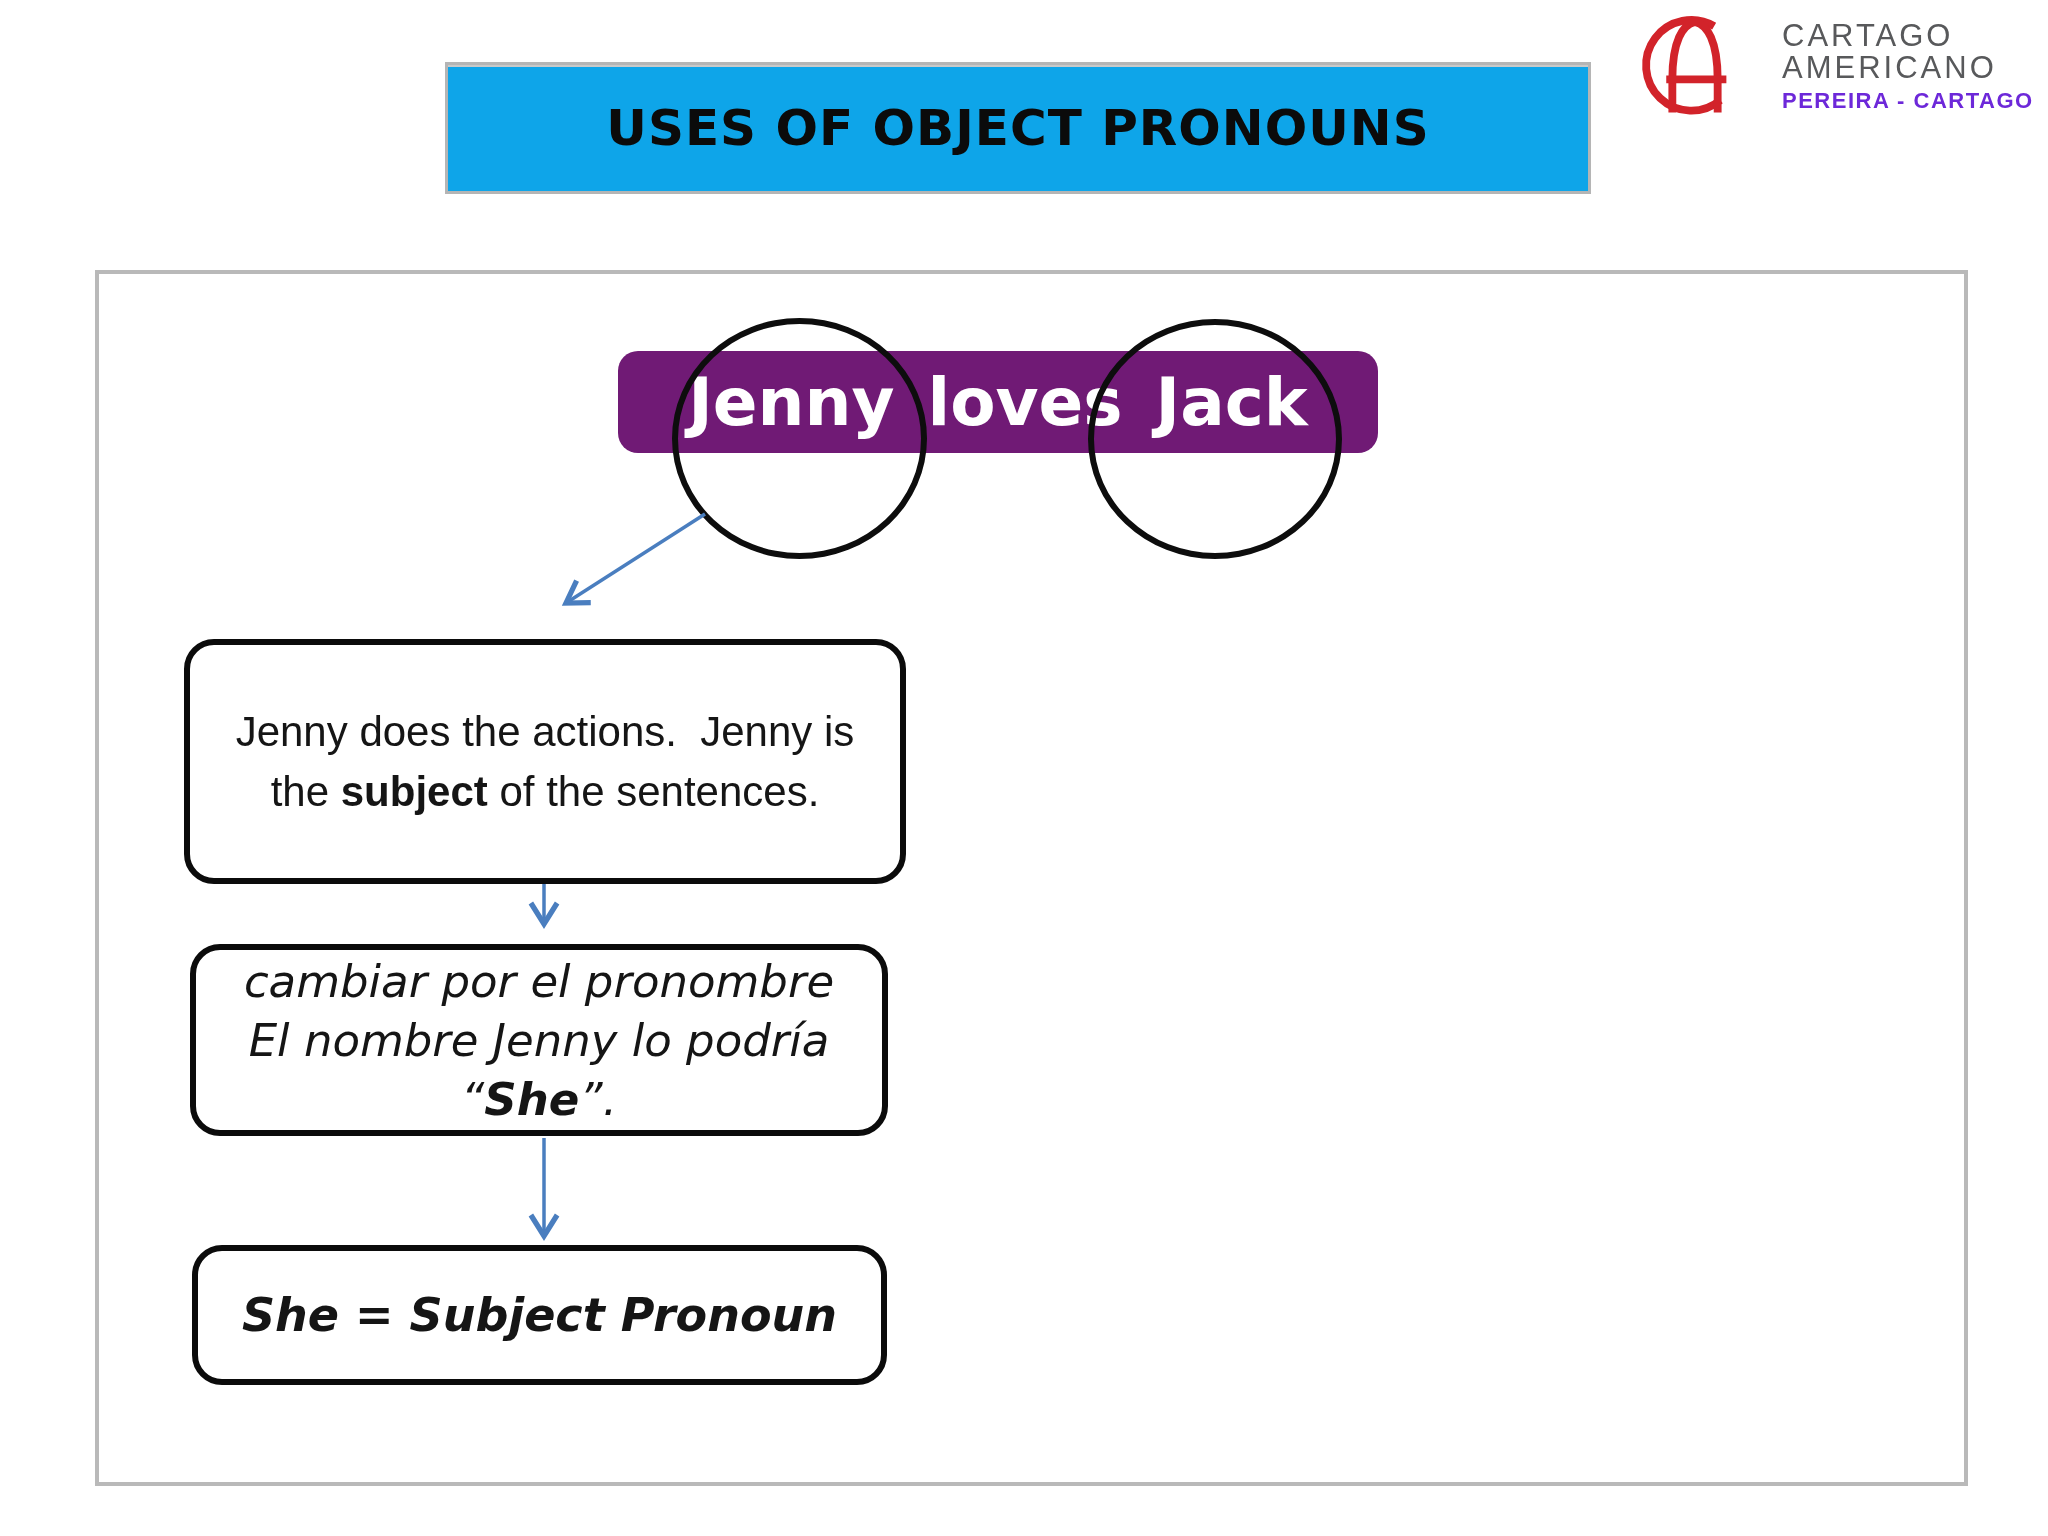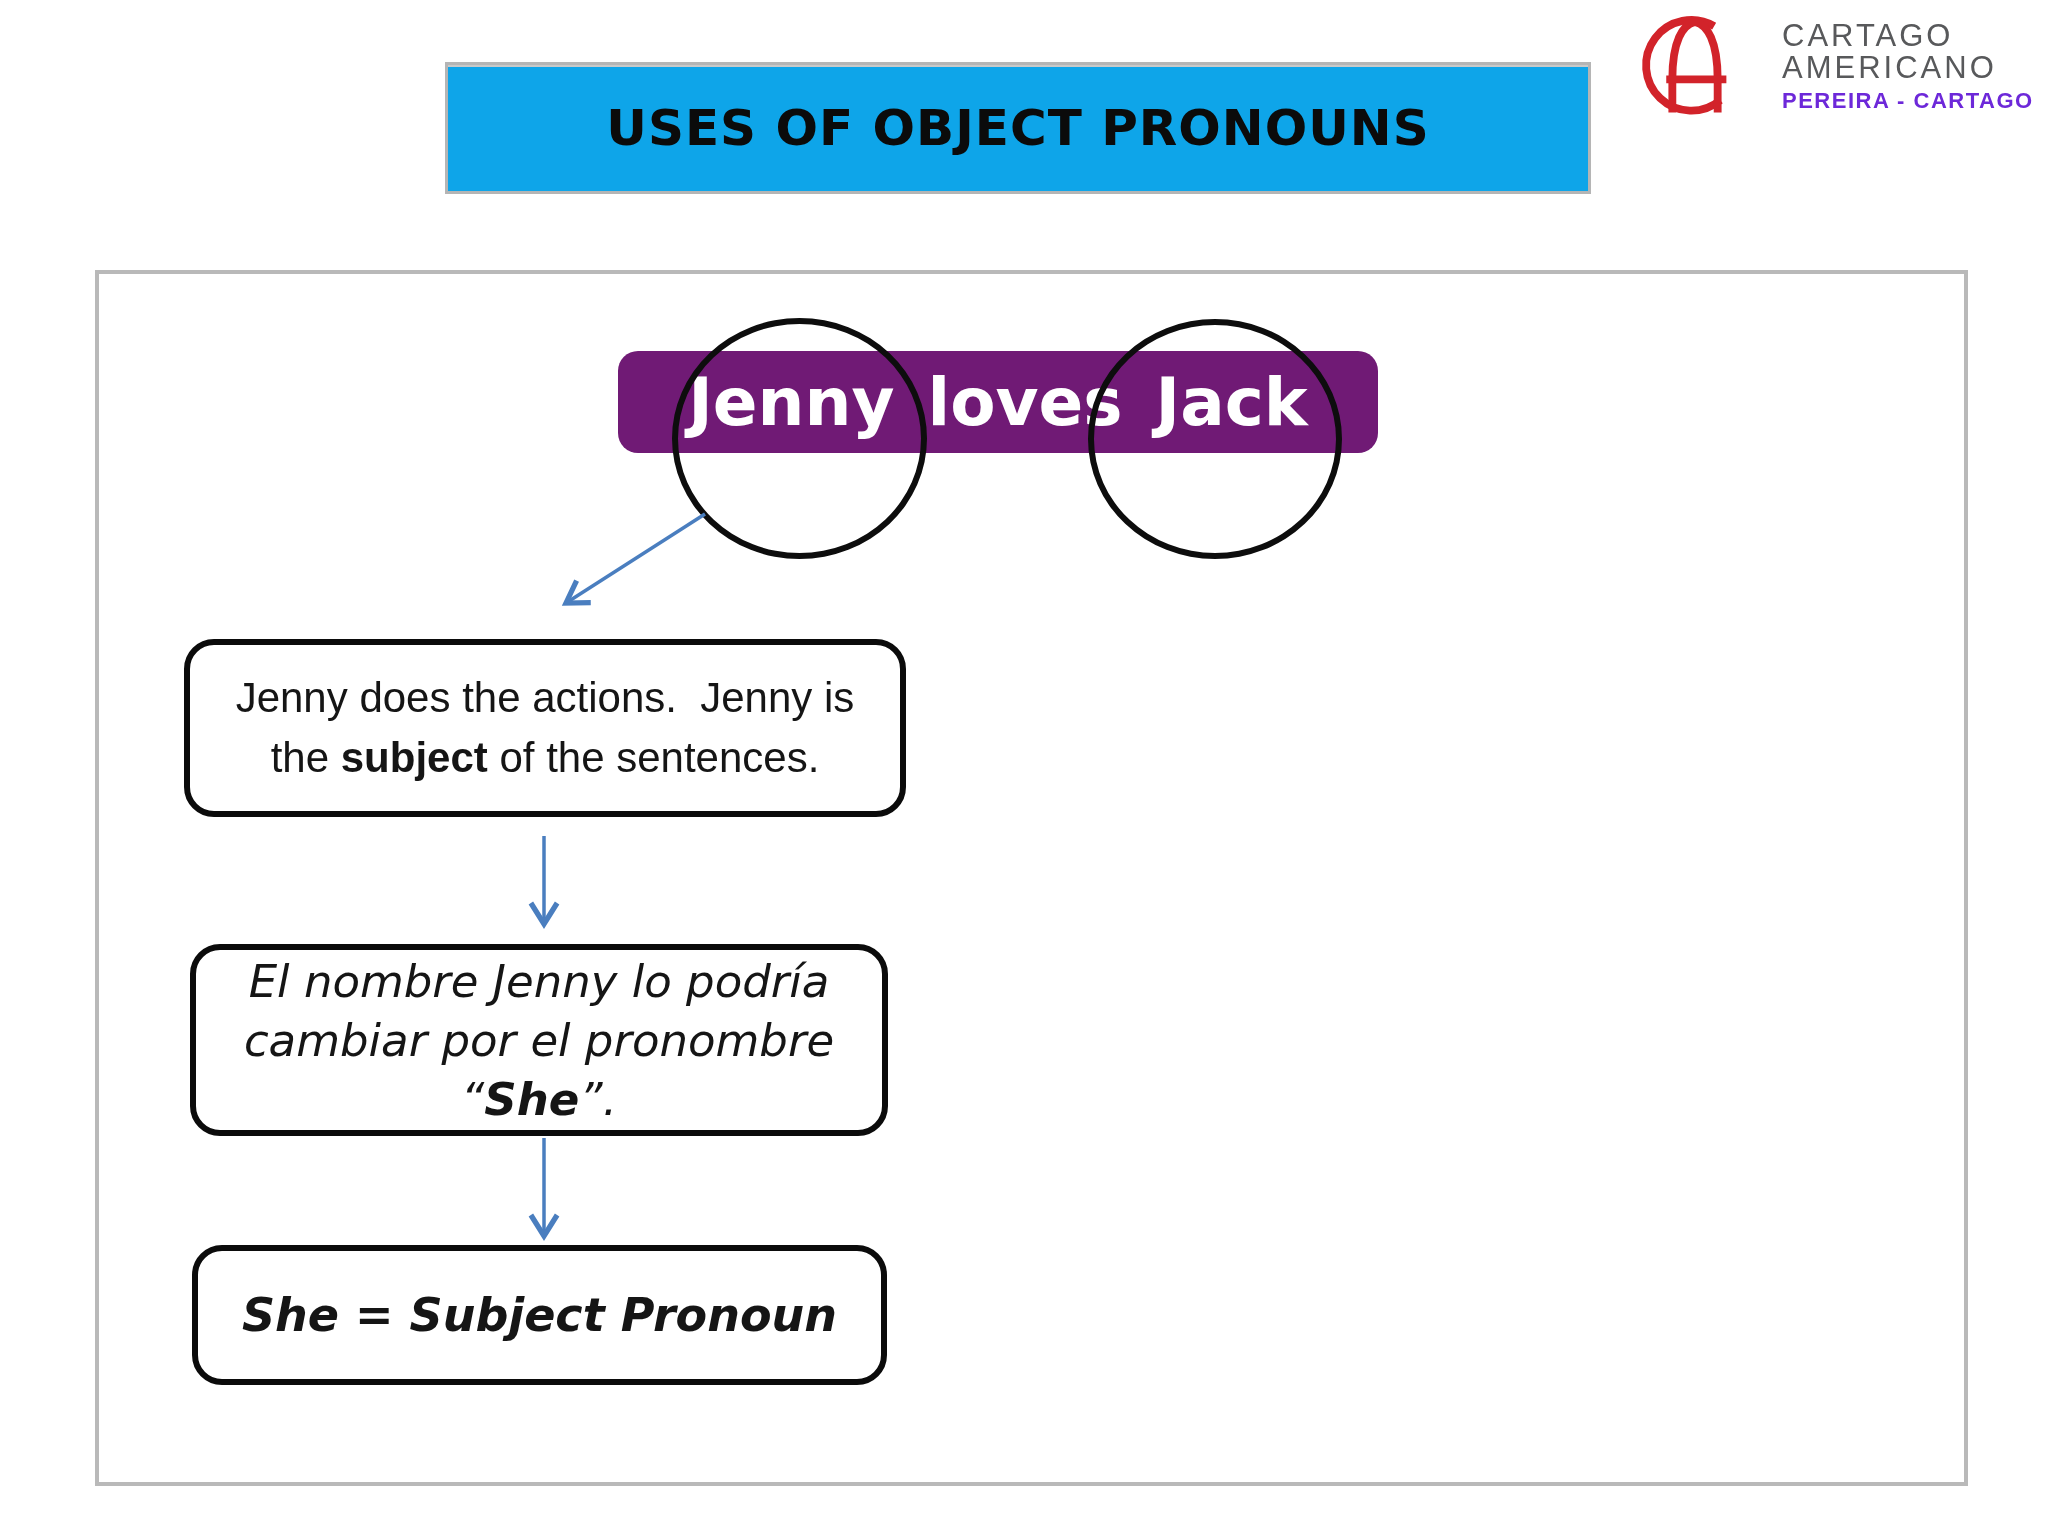--- a/index.html
+++ b/index.html
@@ -43,21 +43,21 @@
   .ellipse{position:absolute;border:6px solid #0d0d0d;border-radius:50%;background:transparent;}
   .ellipse.jenny{left:672px;top:318px;width:243px;height:229px;}
   .ellipse.jack{left:1088px;top:319px;width:242px;height:228px;}
 
   
   .xbox{
     position:absolute;border:6px solid #0b0b0b;border-radius:30px;background:#ffffff;
     display:flex;flex-direction:column;align-items:center;justify-content:center;
     box-sizing:border-box;text-align:center;color:#151515;
   }
-  .box1{left:184px;top:639px;width:722px;height:178px;
+  .box1{left:184px;top:639px;width:722px;height:245px;
         font-family:"Liberation Sans",sans-serif;font-size:42px;line-height:60px;}
   .box2{left:190px;top:944px;width:698px;height:192px;
         font-style:italic;font-size:45px;line-height:59px;}
   .box3{left:192px;top:1245px;width:695px;height:140px;
         font-style:italic;font-weight:bold;font-size:46px;}
   .xbox b{font-weight:bold;}
 
   
   .arrows{position:absolute;left:0;top:0;width:2048px;height:1536px;pointer-events:none;}
 </style>
@@ -102,22 +102,22 @@
     <line x1="544" y1="836" x2="544" y2="924" stroke="#4a7ebf" stroke-width="3.5" marker-end="url(#vhead)"></line>
     <line x1="544" y1="1138" x2="544" y2="1236" stroke="#4a7ebf" stroke-width="3.5" marker-end="url(#vhead)"></line>
   </svg>
 
   <div class="xbox box1">
     <div>Jenny does the actions.&nbsp; Jenny is</div>
     <div><span>the </span><b>subject</b><span> of the sentences.</span></div>
   </div>
 
   <div class="xbox box2">
+    <div>cambiar por el pronombre</div>
     <div>El nombre Jenny lo podría</div>
-    <div>cambiar por el pronombre</div>
     <div><span>“</span><b>She</b><span>”.</span></div>
   </div>
 
   <div class="xbox box3">
     <div>She = Subject Pronoun</div>
   </div>
 
 </div>
 
 </body></html>

